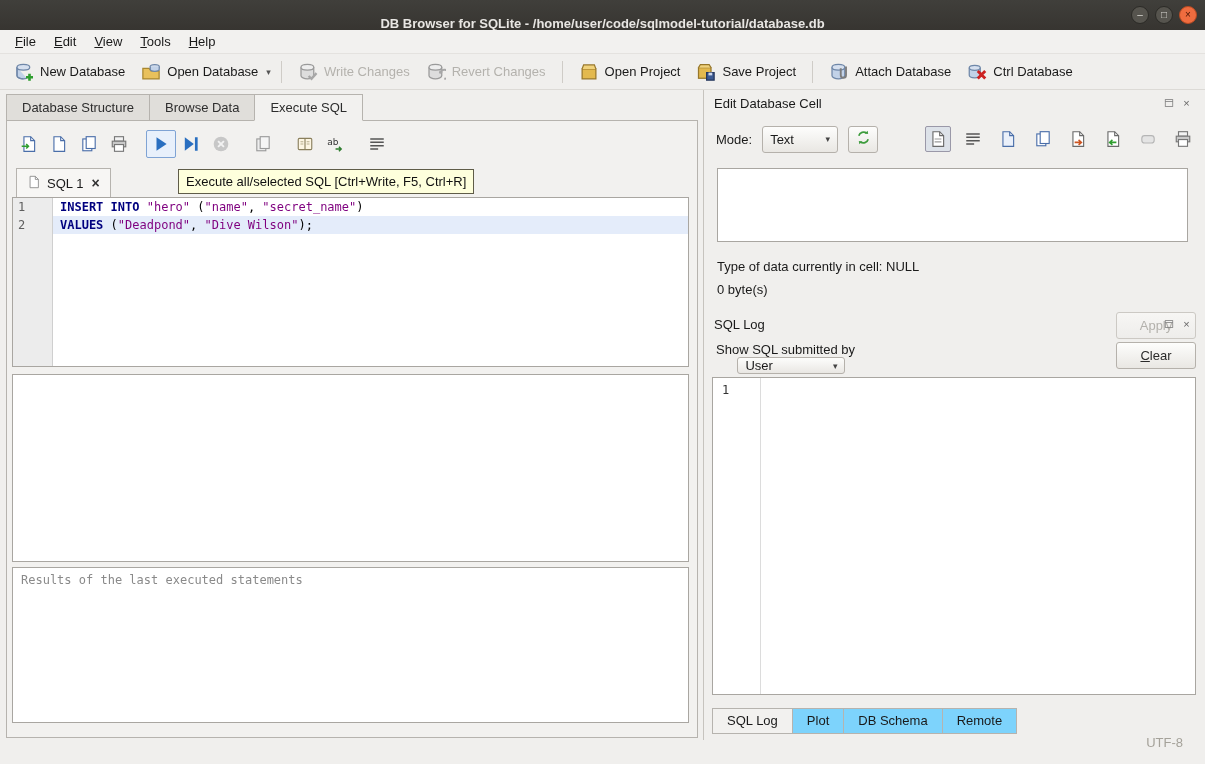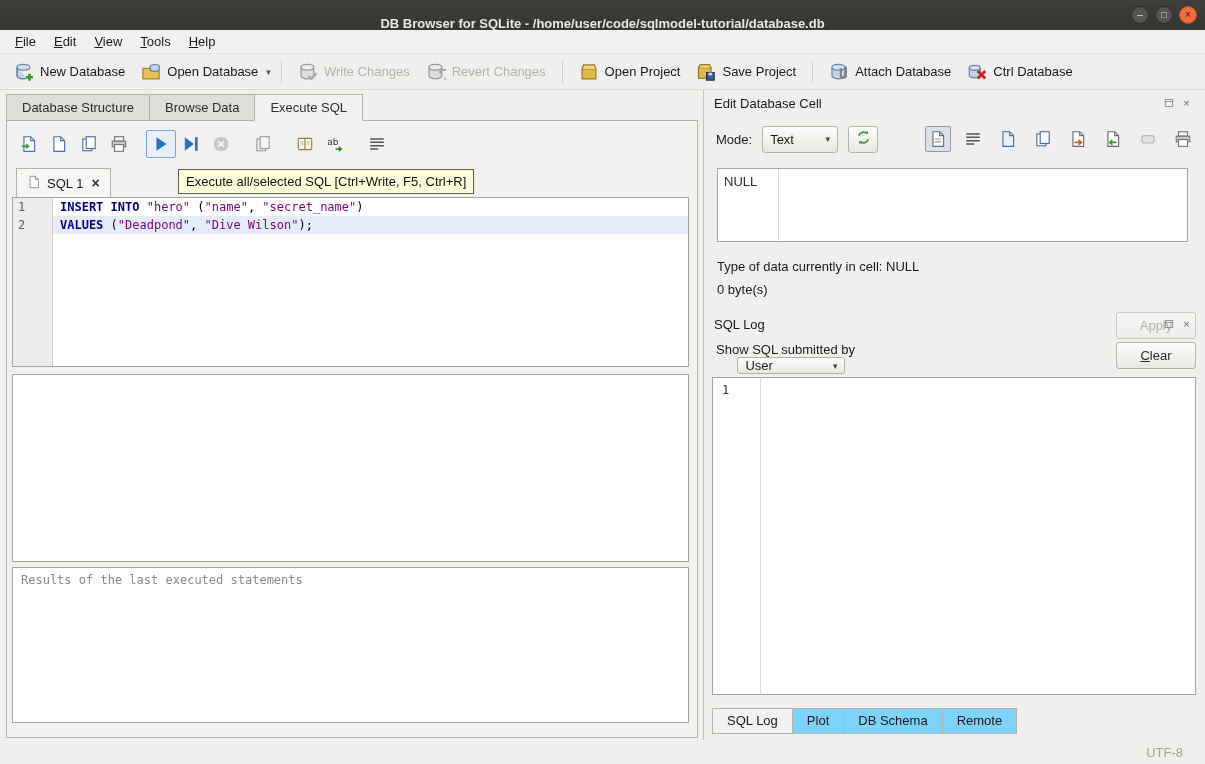--- a/index.html
+++ b/index.html
@@ -121,21 +121,21 @@
     font-family:"DejaVu Sans Mono", monospace; font-size:12px; line-height:18px; }
   .log-gutter { width:48px; border-right:1px solid #dcdcdc; color:#333; }
   .log-gutter .ln { padding:3px 0 0 9px; }
 
   .bottom-tabbar { position:absolute; top:708px; left:712px; display:flex; }
   .btab { padding:4px 14px 5px; border:1px solid #b6b3ae; border-left:none; background:#7dd3fc; }
   .btab:first-child { border-left:1px solid #b6b3ae; }
   .btab.selected { background:#f2f1ef; }
 
   
-  .statusbar { position:absolute; bottom:0; left:0; right:0; height:24px; display:flex; align-items:center; }
+  .statusbar { position:absolute; bottom:10px; left:0; right:0; height:24px; display:flex; align-items:center; }
   .encoding { margin-left:auto; margin-right:22px; color:#a5a29a; }
 </style>
 </head>
 <body>
 
 <div class="window">
 
   <div class="titlebar">
     <span class="title">DB Browser for SQLite - /home/user/code/sqlmodel-tutorial/database.db</span>
     <div class="winbtns">
@@ -466,23 +466,20 @@
               <rect x="4" y="1.5" width="8" height="4" fill="#f3f3f3" stroke="#777"></rect>
               <rect x="2" y="5.5" width="12" height="5" fill="#c9c9c9" stroke="#777"></rect>
               <rect x="4" y="8.5" width="8" height="6" fill="#fff" stroke="#777"></rect>
             </svg>
           </span>
       </div>
     </div>
   </div>
 
   <div class="cellbox">
-    <div class="cell-margin">
-      <span>NULL</span>
-    </div>
     <div class="cell-content"></div>
   </div>
 
   <div class="typeinfo">Type of data currently in cell: NULL</div>
   <div class="sizeinfo">0 byte(s)</div>
   <div class="btn apply-btn">Apply</div>
 
   <div class="dock-header" style="top:313px;">
     <span class="dtitle">SQL Log</span>
     <span class="dock-icons">

